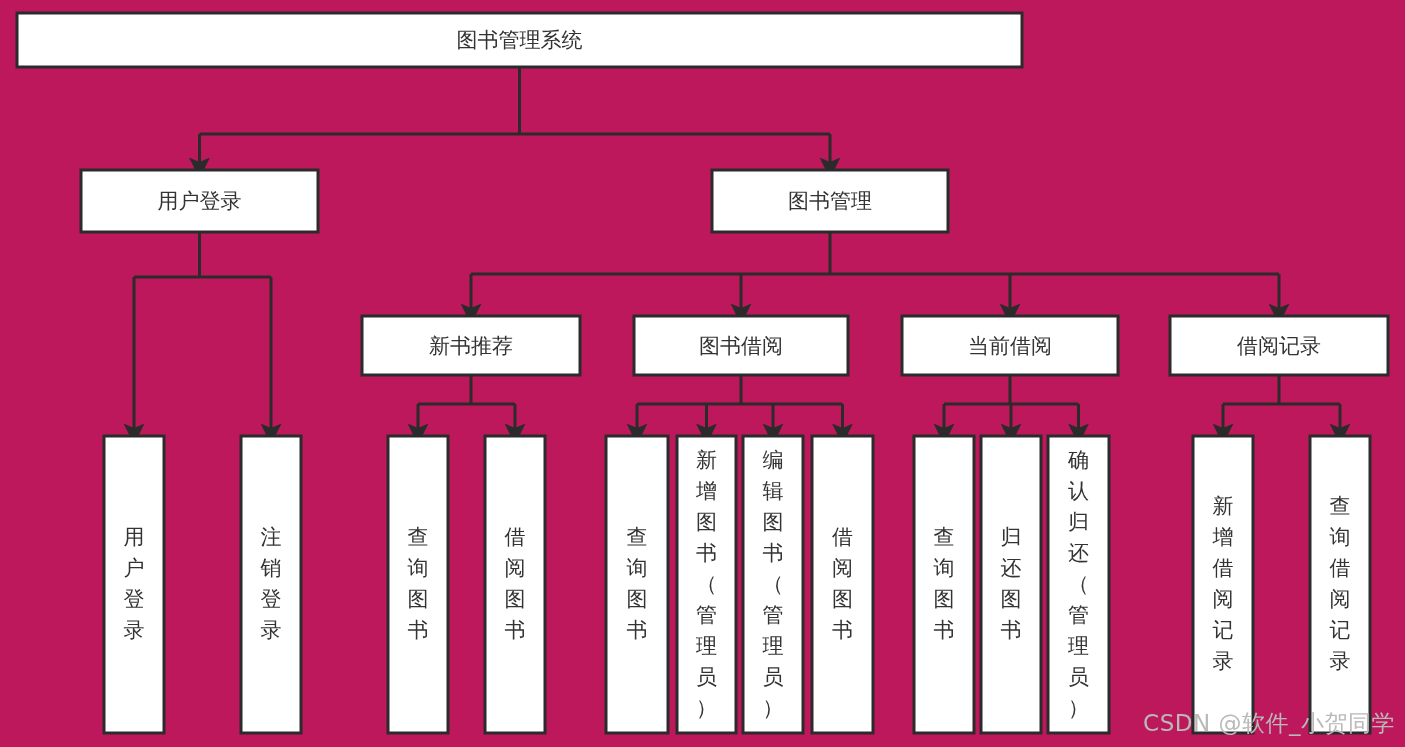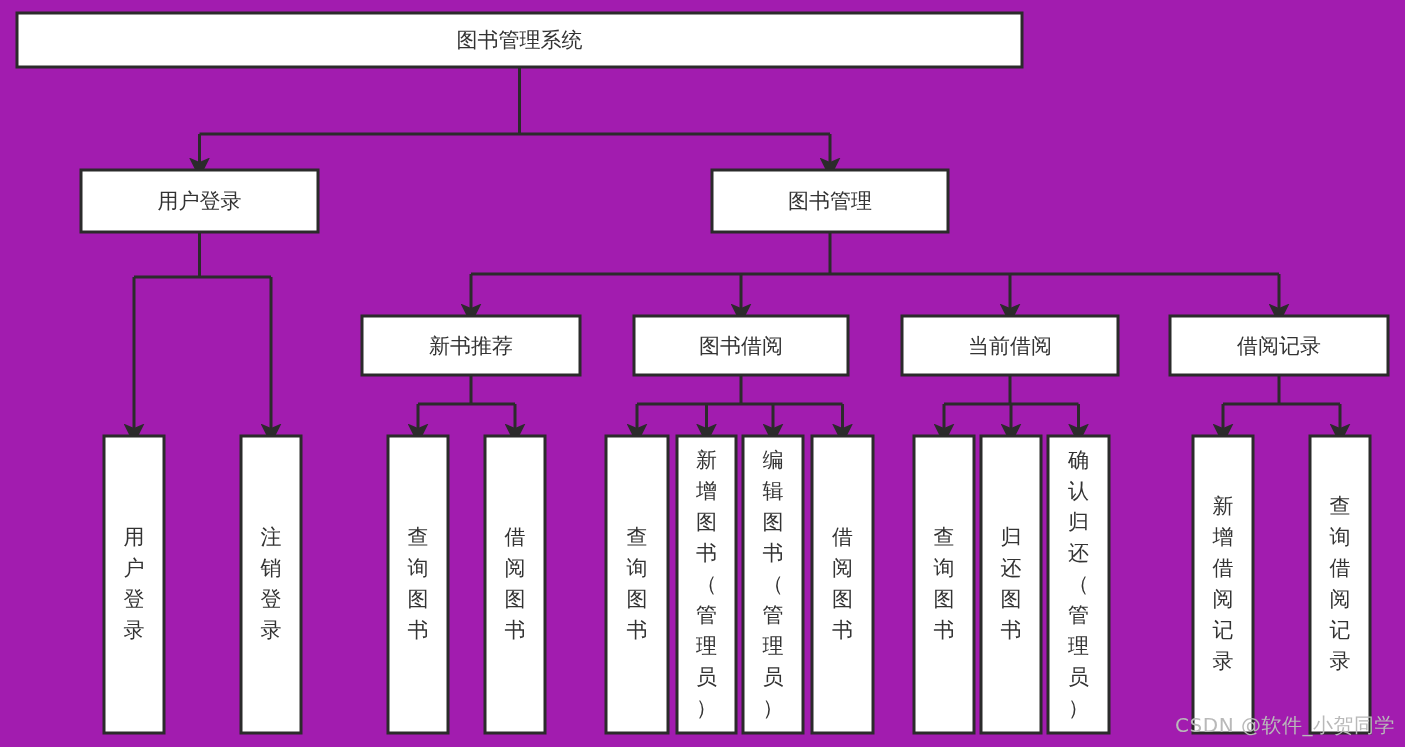--- a/index.html
+++ b/index.html
@@ -1,34 +1,34 @@
 <!DOCTYPE html>
 <html><head>
 <meta charset="utf-8">
 <style>
   html,body{margin:0;padding:0;background:#ffffff;}
   body{
     font-family:"DejaVu Sans","Liberation Sans",sans-serif;
     width:1405px;height:747px;overflow:hidden;
   }
-  #stage{position:relative;width:1405px;height:747px;background:#a21caf;}
+  #stage{position:relative;width:1405px;height:747px;background:#be185d;}
   svg#diagram{position:absolute;left:0;top:0;width:1405px;height:747px;display:block;}
   .node-rect{fill:#ffffff;stroke:#2b2b2b;stroke-width:3;}
   .connector{stroke:#2b2b2b;stroke-width:3;fill:none;stroke-linecap:butt;}
   .node-label{
     font-family:"DejaVu Sans","Liberation Sans",sans-serif;
     fill:#333333;font-size:21px;
     dominant-baseline:middle;text-anchor:middle;
     white-space:pre;
   }
   .node-label.vertical{font-size:21px;}
   .watermark{
     position:absolute;
     font-family:"DejaVu Sans","Liberation Sans",sans-serif;
-    font-size:20px;color:#b9b9b9;white-space:nowrap;
+    font-size:23px;color:#b9b9b9;white-space:nowrap;
     letter-spacing:.5px;pointer-events:none;
   }
 </style>
 </head>
 <body>
 
 <div id="stage">
   <svg id="diagram" viewBox="0 0 1405 747">
     <defs>
       <marker id="arrow" viewBox="0 0 12 12" refX="6" refY="6" markerWidth="7" markerHeight="7" orient="auto-start-reverse">

